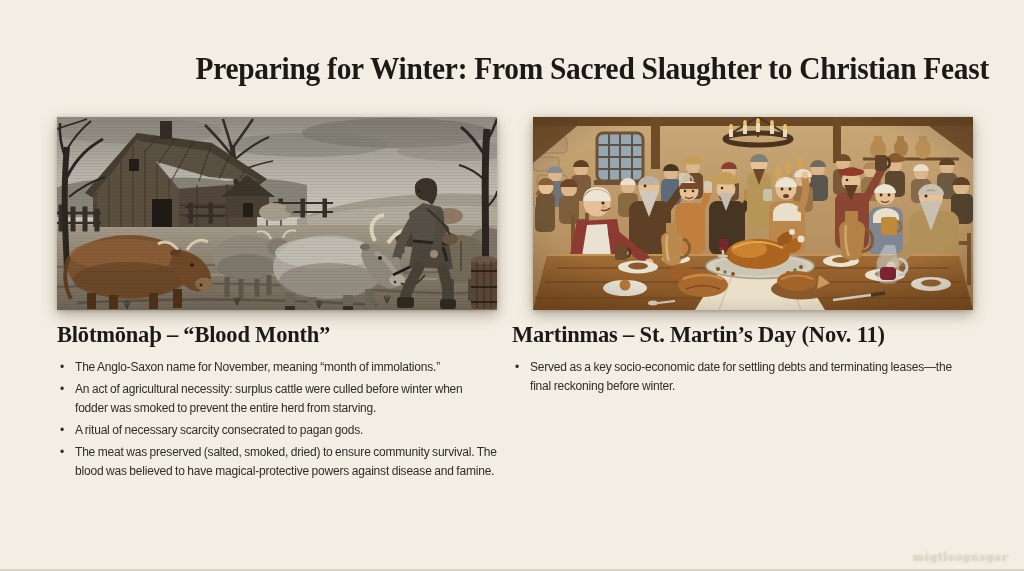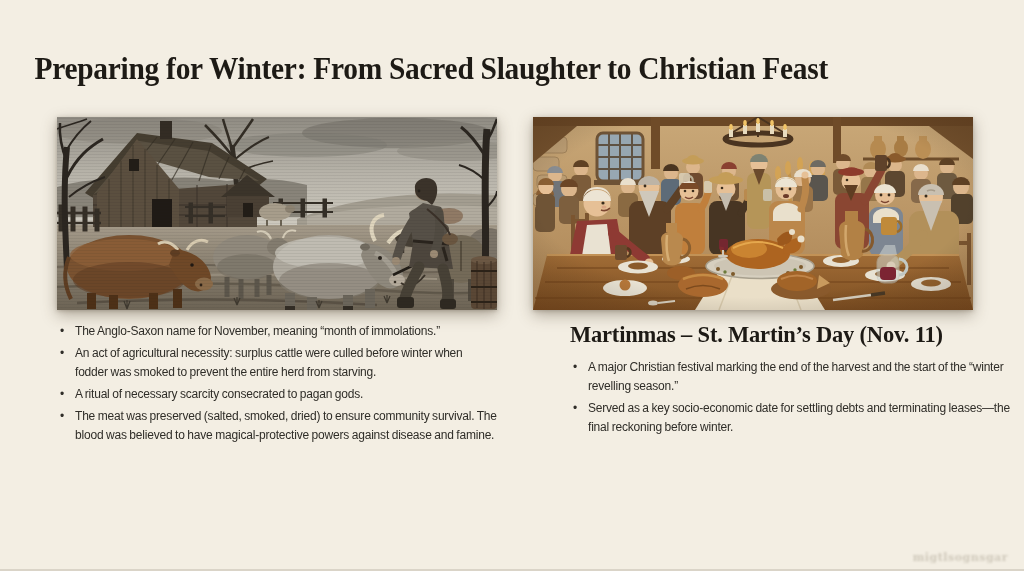--- a/index.html
+++ b/index.html
@@ -4,36 +4,36 @@
 <style>
   html,body{margin:0;padding:0;background:#e8e3d8;}
   .slide{
     position:relative;width:1024px;height:571px;margin:0 auto;
     background:#f3eee3;overflow:hidden;
     font-family:"Liberation Sans",sans-serif;
   }
   .slide::after{content:"";position:absolute;left:0;right:0;bottom:0;height:2px;
     background:rgba(90,80,60,.16);}
   .title{
-    position:absolute;top:50px;left:0;right:0;margin:0;text-align:left;
+    position:absolute;top:50px;left:0;right:0;margin:0;text-align:right;
     font-family:"Liberation Serif",serif;font-weight:700;font-size:32px;
     color:#1d1a15;letter-spacing:-.3px;
   }
   .title .tt{display:inline-block;transform:scaleX(.92);transform-origin:center;}
   figure.art{
     position:absolute;top:117px;width:440px;height:193px;margin:0;
     box-shadow:0 5px 14px rgba(70,58,40,.38), 0 1px 4px rgba(70,58,40,.25);
     background:#d8d2c4;
   }
   figure.art svg{display:block;}
   .art-left{left:57px;}
   .art-right{left:533px;}
   .col{position:absolute;top:322px;width:440px;}
   .col-left{left:57px;}
-  .col-right{left:570px;width:442px;}
+  .col-right{left:512px;width:442px;}
   .col h2{
     margin:0 0 10px 0;font-family:"Liberation Serif",serif;font-weight:700;
     font-size:22.5px;color:#1d1a15;letter-spacing:-.2px;
   }
   .col ul{
     list-style:none;margin:0;padding:0;
     font-size:12px;line-height:19px;color:#2f2d28;
     letter-spacing:-.2px;word-spacing:-.5px;
   }
   .col li{position:relative;padding-left:18px;margin:0 0 3px 0;}
@@ -654,31 +654,31 @@
         <path d="M338,178 L352,176" stroke="#4a3a26" stroke-width="3.5"></path>
         <ellipse cx="120" cy="186" rx="5" ry="2.5" fill="#d9d2c2"></ellipse>
         <path d="M125,186 L142,184" stroke="#d9d2c2" stroke-width="2"></path>
       </g>
 
       <rect width="440" height="193" fill="url(#rvig)"></rect>
     </svg>
   </figure>
 
   <section class="col col-left">
+    <h2>Blōtmōnaþ – “Blood Month”</h2>
     <ul>
       <li><span>The Anglo-Saxon name for November, meaning “month of immolations.”</span></li>
       <li><span>An act of agricultural necessity: surplus cattle were culled before winter when fodder was smoked to prevent the entire herd from starving.</span></li>
       <li><span>A ritual of necessary scarcity consecrated to pagan gods.</span></li>
       <li><span>The meat was preserved (salted, smoked, dried) to ensure community survival. The blood was believed to have magical-protective powers against disease and famine.</span></li>
     </ul>
   </section>
 
   <section class="col col-right">
     <h2>Martinmas – St. Martin’s Day (Nov. 11)</h2>
     <ul>
-      <li><span>A major Christian festival marking the end of the harvest and the start of the “winter revelling season.”</span></li>
       <li><span>Served as a key socio-economic date for settling debts and terminating leases—the final reckoning before winter.</span></li>
     </ul>
   </section>
 
   <div class="watermark">migtlsognsgar</div>
 
 </div>
 
 </body></html>

